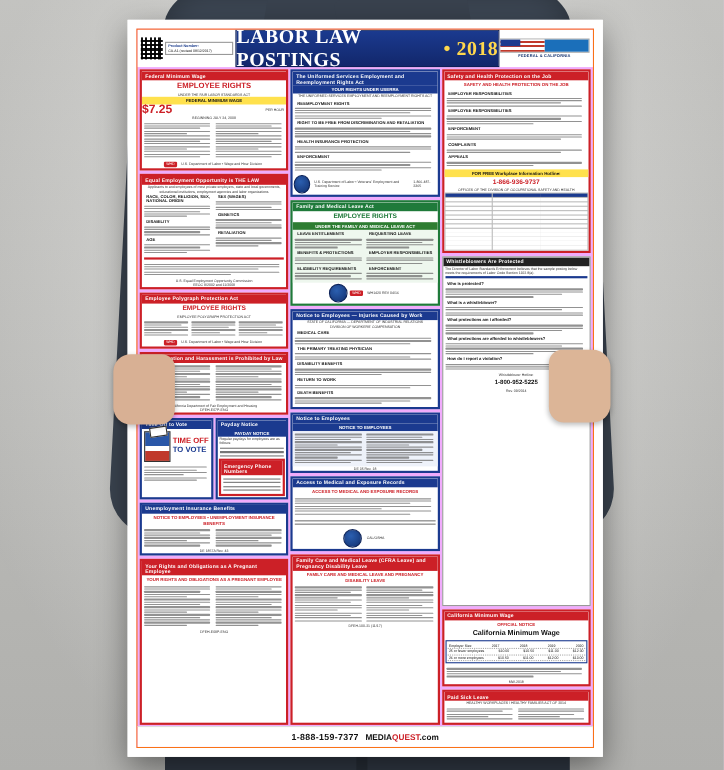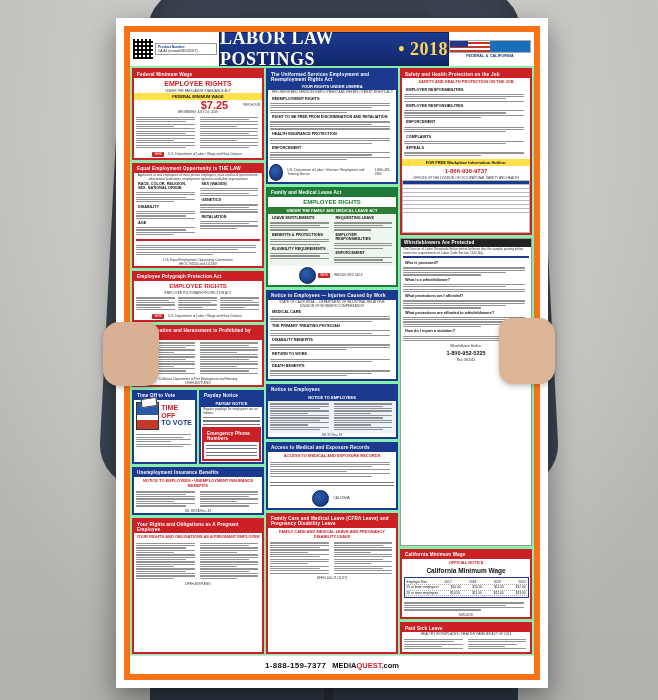--- a/index.html
+++ b/index.html
@@ -37,21 +37,21 @@
     border-radius:16px 12px 14px 16px;box-shadow:0 2px 5px rgba(0,0,0,.25);}
   .handR{position:absolute;right:103px;top:318px;width:56px;height:66px;background:#dcb597;
     border-radius:12px 16px 16px 14px;box-shadow:0 2px 5px rgba(0,0,0,.25);}
   .legs{position:absolute;left:150px;top:560px;width:368px;height:160px;background:#2f3742;border-radius:14px;}
   .legsplit{position:absolute;left:50%;top:560px;width:10px;height:150px;background:#262d36;transform:translateX(-50%);}
 
   
   .poster{position:absolute;left:116px;top:18px;width:426px;height:664px;
     background:#ffffff;border:3px solid #ffffff;
     box-shadow:0 10px 28px rgba(0,0,0,.45);overflow:hidden;}
-  .poster-inner{position:absolute;inset:5px;border:6px solid #f97316;background:#86efac;overflow:hidden;}
+  .poster-inner{position:absolute;inset:5px;border:1px solid #f97316;background:#f0abfc;overflow:hidden;}
 
   
   .phead{position:relative;height:34px;background:#ffffff;display:flex;align-items:stretch;}
   .phead-left{width:86px;display:flex;align-items:center;gap:2px;padding-left:3px;}
   .qr{width:20px;height:20px;background:
       repeating-linear-gradient(90deg,#111 0 2px,#fff 2px 4px),
       repeating-linear-gradient(0deg,#111 0 2px,transparent 2px 4px);
     background-blend-mode:multiply;}
   .prodbox{font-size:3.2px;line-height:4.4px;color:#111;border:1px solid #999;padding:1px 2px;width:56px;}
   .prodbox b{font-size:3.4px;color:#1a3b8b;}
@@ -186,21 +186,21 @@
 
     <div class="pbody">
 
       <div class="col col1">
 
         <div class="panel red">
           <div class="ptitlebar tb-red">Federal Minimum Wage</div>
           <div class="big" style="font-size:7px;margin-top:1px">EMPLOYEE RIGHTS</div>
           <div class="tiny c">UNDER THE FAIR LABOR STANDARDS ACT</div>
           <div class="sub yellow">FEDERAL MINIMUM WAGE</div>
-          <div style="display:flex;align-items:center;justify-content:flex-end;gap:13px">
+          <div style="display:flex;align-items:center;justify-content:space-between;gap:3px">
             <span class="big" style="font-size:11px">$7.25</span>
             <span class="tiny">PER HOUR</span>
           </div>
           <div class="tiny c">BEGINNING JULY 24, 2009</div>
           <div class="lines cols2">
             <div>
               <div class="ln l"></div>
                   <div class="ln l"></div>
                   <div class="ln m"></div>
                   <div class="ln l"></div>

